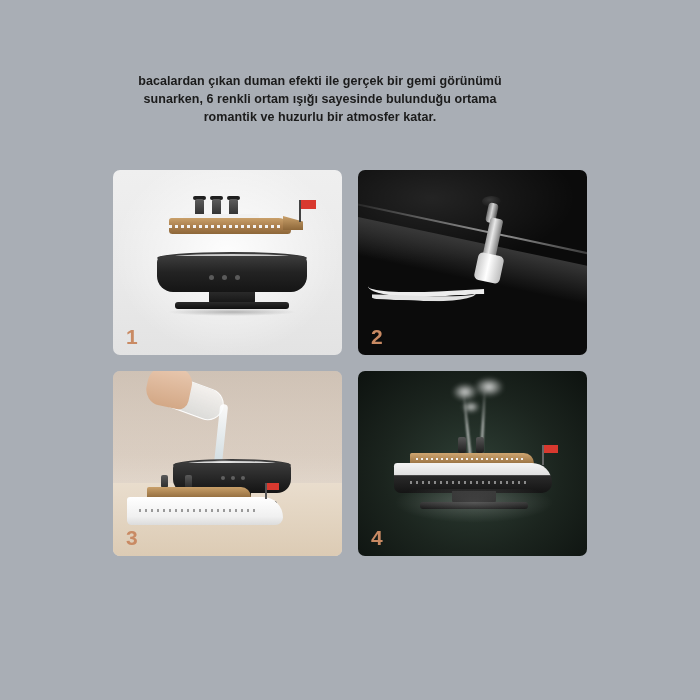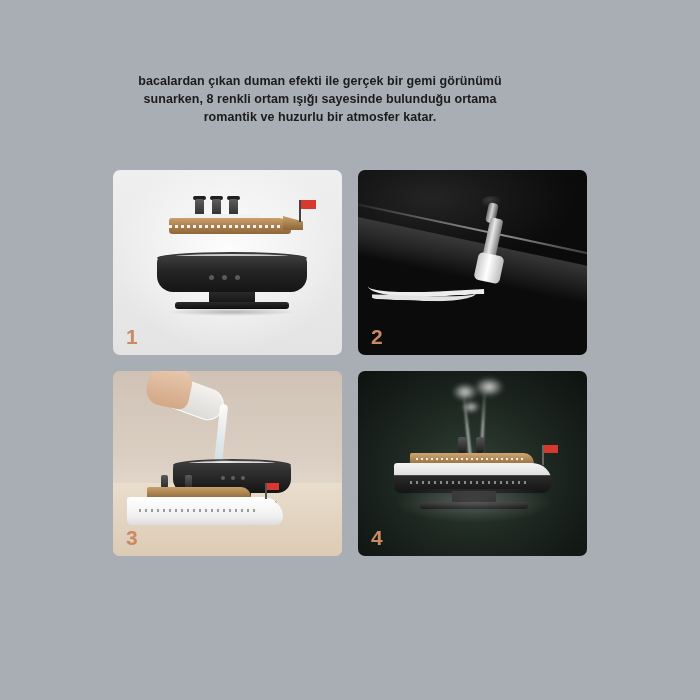--- a/index.html
+++ b/index.html
@@ -310,21 +310,21 @@
   .glow4 {
     position:absolute; left:36px; top:118px; width:160px; height:34px;
     background: radial-gradient(ellipse at 50% 40%, rgba(255,255,255,.20), rgba(255,255,255,0) 70%);
   }
 </style>
 </head>
 <body>
 
 <div class="page">
 
-  <div class="headline">bacalardan çıkan duman efekti ile gerçek bir gemi görünümü sunarken, 8 renkli ortam ışığı sayesinde bulunduğu ortama romantik ve huzurlu bir atmosfer katar.</div>
+  <div class="headline">bacalardan çıkan duman efekti ile gerçek bir gemi görünümü sunarken, 6 renkli ortam ışığı sayesinde bulunduğu ortama romantik ve huzurlu bir atmosfer katar.</div>
 
   <div class="grid">
 
     <div class="card c1">
       <div class="vignette"></div>
       <div class="funnel-top ft1"></div>
       <div class="funnel-top ft2"></div>
       <div class="funnel-top ft3"></div>
       <div class="funnel f1"></div>
       <div class="funnel f2"></div>

